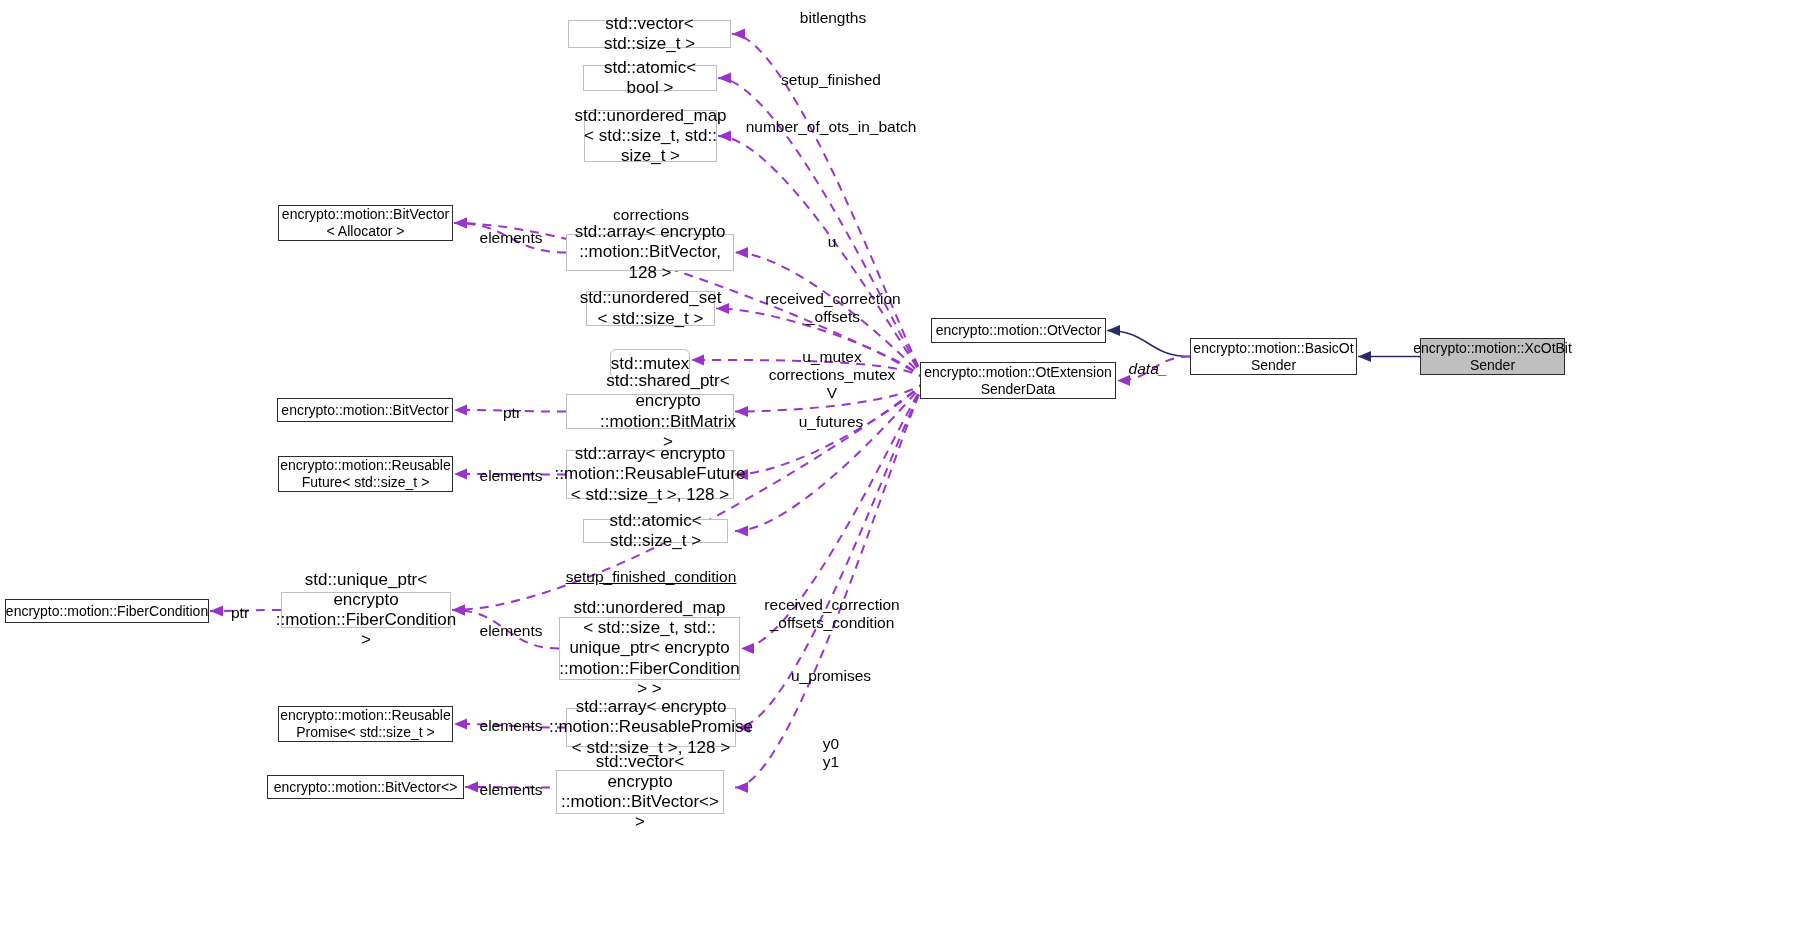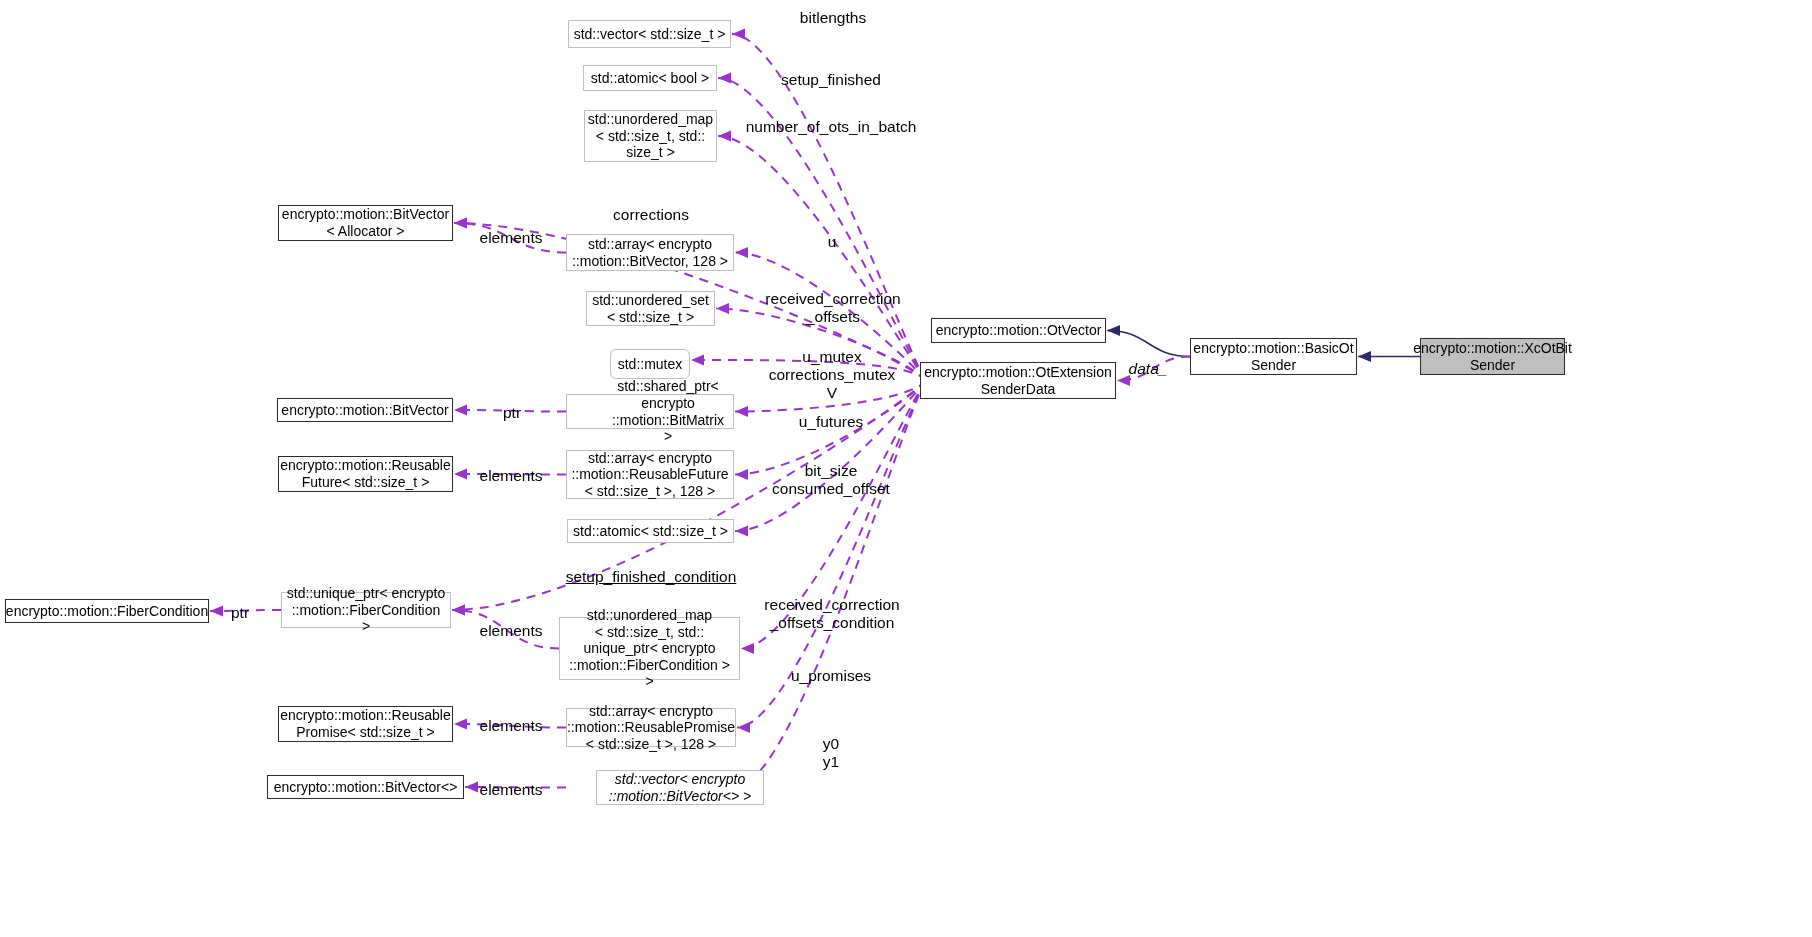--- a/index.html
+++ b/index.html
@@ -33,21 +33,21 @@
     background: #ffffff;
     color: #000000;
     font-size: 14px;
     line-height: 1.18;
     white-space: pre-line;
     padding: 2px 4px;
     z-index: 3;
   }
   .node.stl {
     border: 1px solid #bfbfbf;
-    font-size: 14px;
+    font-size: 17px;
   }
   .node.cls {
     border: 1.6px solid #2b2b2b;
   }
   .node.focus {
     border: 1.6px solid #2b2b2b;
     background: #bfbfbf;
   }
   .edge-label {
     position: absolute;
@@ -174,35 +174,35 @@
 &lt; std::size_t &gt;</div>
     <div class="node stl" style="left: 610px; top: 349px; width: 80px; height: 30px; border-radius: 6px;">std::mutex</div>
     <div class="node cls" style="left: 277px; top: 398px; width: 176px; height: 24px;">encrypto::motion::BitVector</div>
     <div class="node stl" style="left: 566px; top: 394px; width: 168px; height: 35px; padding-left: 40px;">std::shared_ptr&lt; encrypto
 ::motion::BitMatrix &gt;</div>
     <div class="node cls" style="left: 278px; top: 456px; width: 175px; height: 36px;">encrypto::motion::Reusable
 Future&lt; std::size_t &gt;</div>
     <div class="node stl" style="left: 566px; top: 450px; width: 168px; height: 49px;">std::array&lt; encrypto
 ::motion::ReusableFuture
 &lt; std::size_t &gt;, 128 &gt;</div>
-    <div class="node stl" style="left: 567px; top: 519px; width: 167px; height: 24px;">std::atomic&lt; std::size_t &gt;</div>
+    <div class="node stl" style="left: 583px; top: 519px; width: 145px; height: 24px;">std::atomic&lt; std::size_t &gt;</div>
     <div class="node cls" style="left: 5px; top: 599px; width: 204px; height: 24px;">encrypto::motion::FiberCondition</div>
     <div class="node stl" style="left: 281px; top: 592px; width: 170px; height: 36px;">std::unique_ptr&lt; encrypto
 ::motion::FiberCondition &gt;</div>
     <div class="node stl" style="left: 559px; top: 617px; width: 181px; height: 63px;">std::unordered_map
 &lt; std::size_t, std::
 unique_ptr&lt; encrypto
 ::motion::FiberCondition &gt; &gt;</div>
     <div class="node cls" style="left: 278px; top: 706px; width: 175px; height: 36px;">encrypto::motion::Reusable
 Promise&lt; std::size_t &gt;</div>
     <div class="node stl" style="left: 566px; top: 708px; width: 170px; height: 39px;">std::array&lt; encrypto
 ::motion::ReusablePromise
 &lt; std::size_t &gt;, 128 &gt;</div>
     <div class="node cls" style="left: 267px; top: 775px; width: 197px; height: 24px;">encrypto::motion::BitVector&lt;&gt;</div>
-    <div class="node stl" style="left: 596px; top: 770px; width: 168px; height: 35px; font-style: italic;">std::vector&lt; encrypto
+    <div class="node stl" style="left: 556px; top: 770px; width: 168px; height: 44px;">std::vector&lt; encrypto
 ::motion::BitVector&lt;&gt; &gt;</div>
     <div class="node cls" style="left: 931px; top: 318px; width: 175px; height: 25px;">encrypto::motion::OtVector</div>
     <div class="node cls" style="left: 920px; top: 362px; width: 196px; height: 37px;">encrypto::motion::OtExtension
 SenderData</div>
     <div class="node cls" style="left: 1190px; top: 338px; width: 167px; height: 37px;">encrypto::motion::BasicOt
 Sender</div>
     <div class="node focus" style="left: 1420px; top: 338px; width: 145px; height: 37px;">encrypto::motion::XcOtBit
 Sender</div>
     <div class="edge-label" style="left: 723px; top: 9px; width: 220px;">bitlengths</div>
     <div class="edge-label" style="left: 721px; top: 71px; width: 220px;">setup_finished</div>
@@ -211,22 +211,20 @@
     <div class="edge-label" style="left: 401px; top: 229px; width: 220px;">elements</div>
     <div class="edge-label" style="left: 722px; top: 233px; width: 220px;">u</div>
     <div class="edge-label" style="left: 723px; top: 290px; width: 220px;">received_correction
 _offsets</div>
     <div class="edge-label" style="left: 722px; top: 348px; width: 220px;">u_mutex
 corrections_mutex</div>
     <div class="edge-label" style="left: 722px; top: 384px; width: 220px;">V</div>
     <div class="edge-label" style="left: 402px; top: 404px; width: 220px;">ptr</div>
     <div class="edge-label" style="left: 721px; top: 413px; width: 220px;">u_futures</div>
     <div class="edge-label" style="left: 401px; top: 467px; width: 220px;">elements</div>
-    <div class="edge-label" style="left: 721px; top: 462px; width: 220px;">bit_size
-consumed_offset</div>
     <div class="edge-label" style="left: 541px; top: 568px; width: 220px; text-decoration: underline;">setup_finished_condition</div>
     <div class="edge-label" style="left: 130px; top: 604px; width: 220px;">ptr</div>
     <div class="edge-label" style="left: 401px; top: 622px; width: 220px;">elements</div>
     <div class="edge-label" style="left: 722px; top: 596px; width: 220px;">received_correction
 _offsets_condition</div>
     <div class="edge-label" style="left: 721px; top: 667px; width: 220px;">u_promises</div>
     <div class="edge-label" style="left: 401px; top: 717px; width: 220px;">elements</div>
     <div class="edge-label" style="left: 721px; top: 735px; width: 220px;">y0
 y1</div>
     <div class="edge-label" style="left: 401px; top: 781px; width: 220px;">elements</div>

